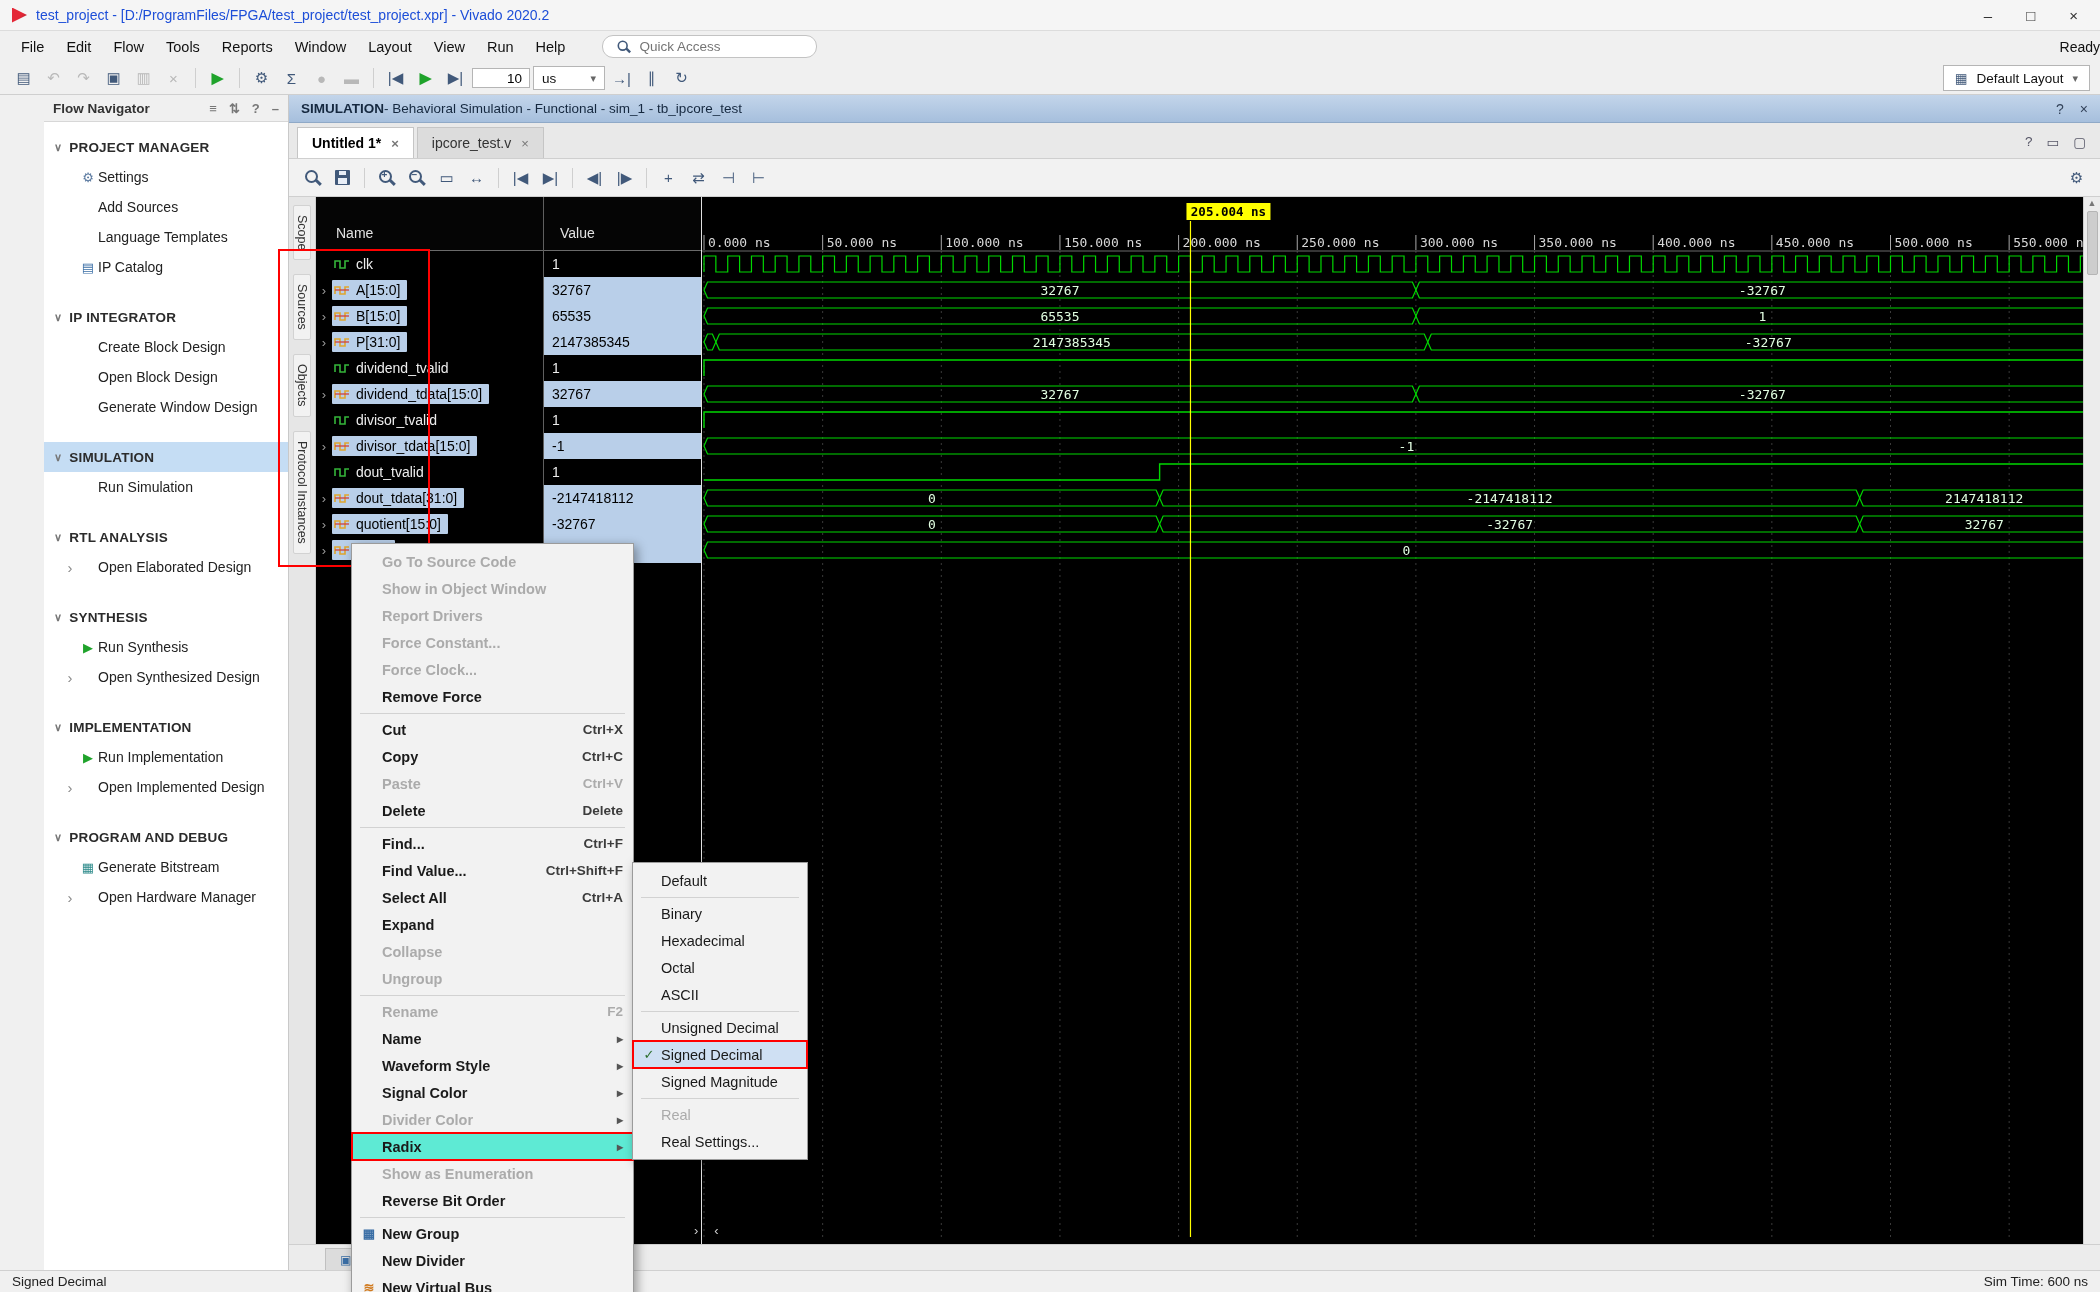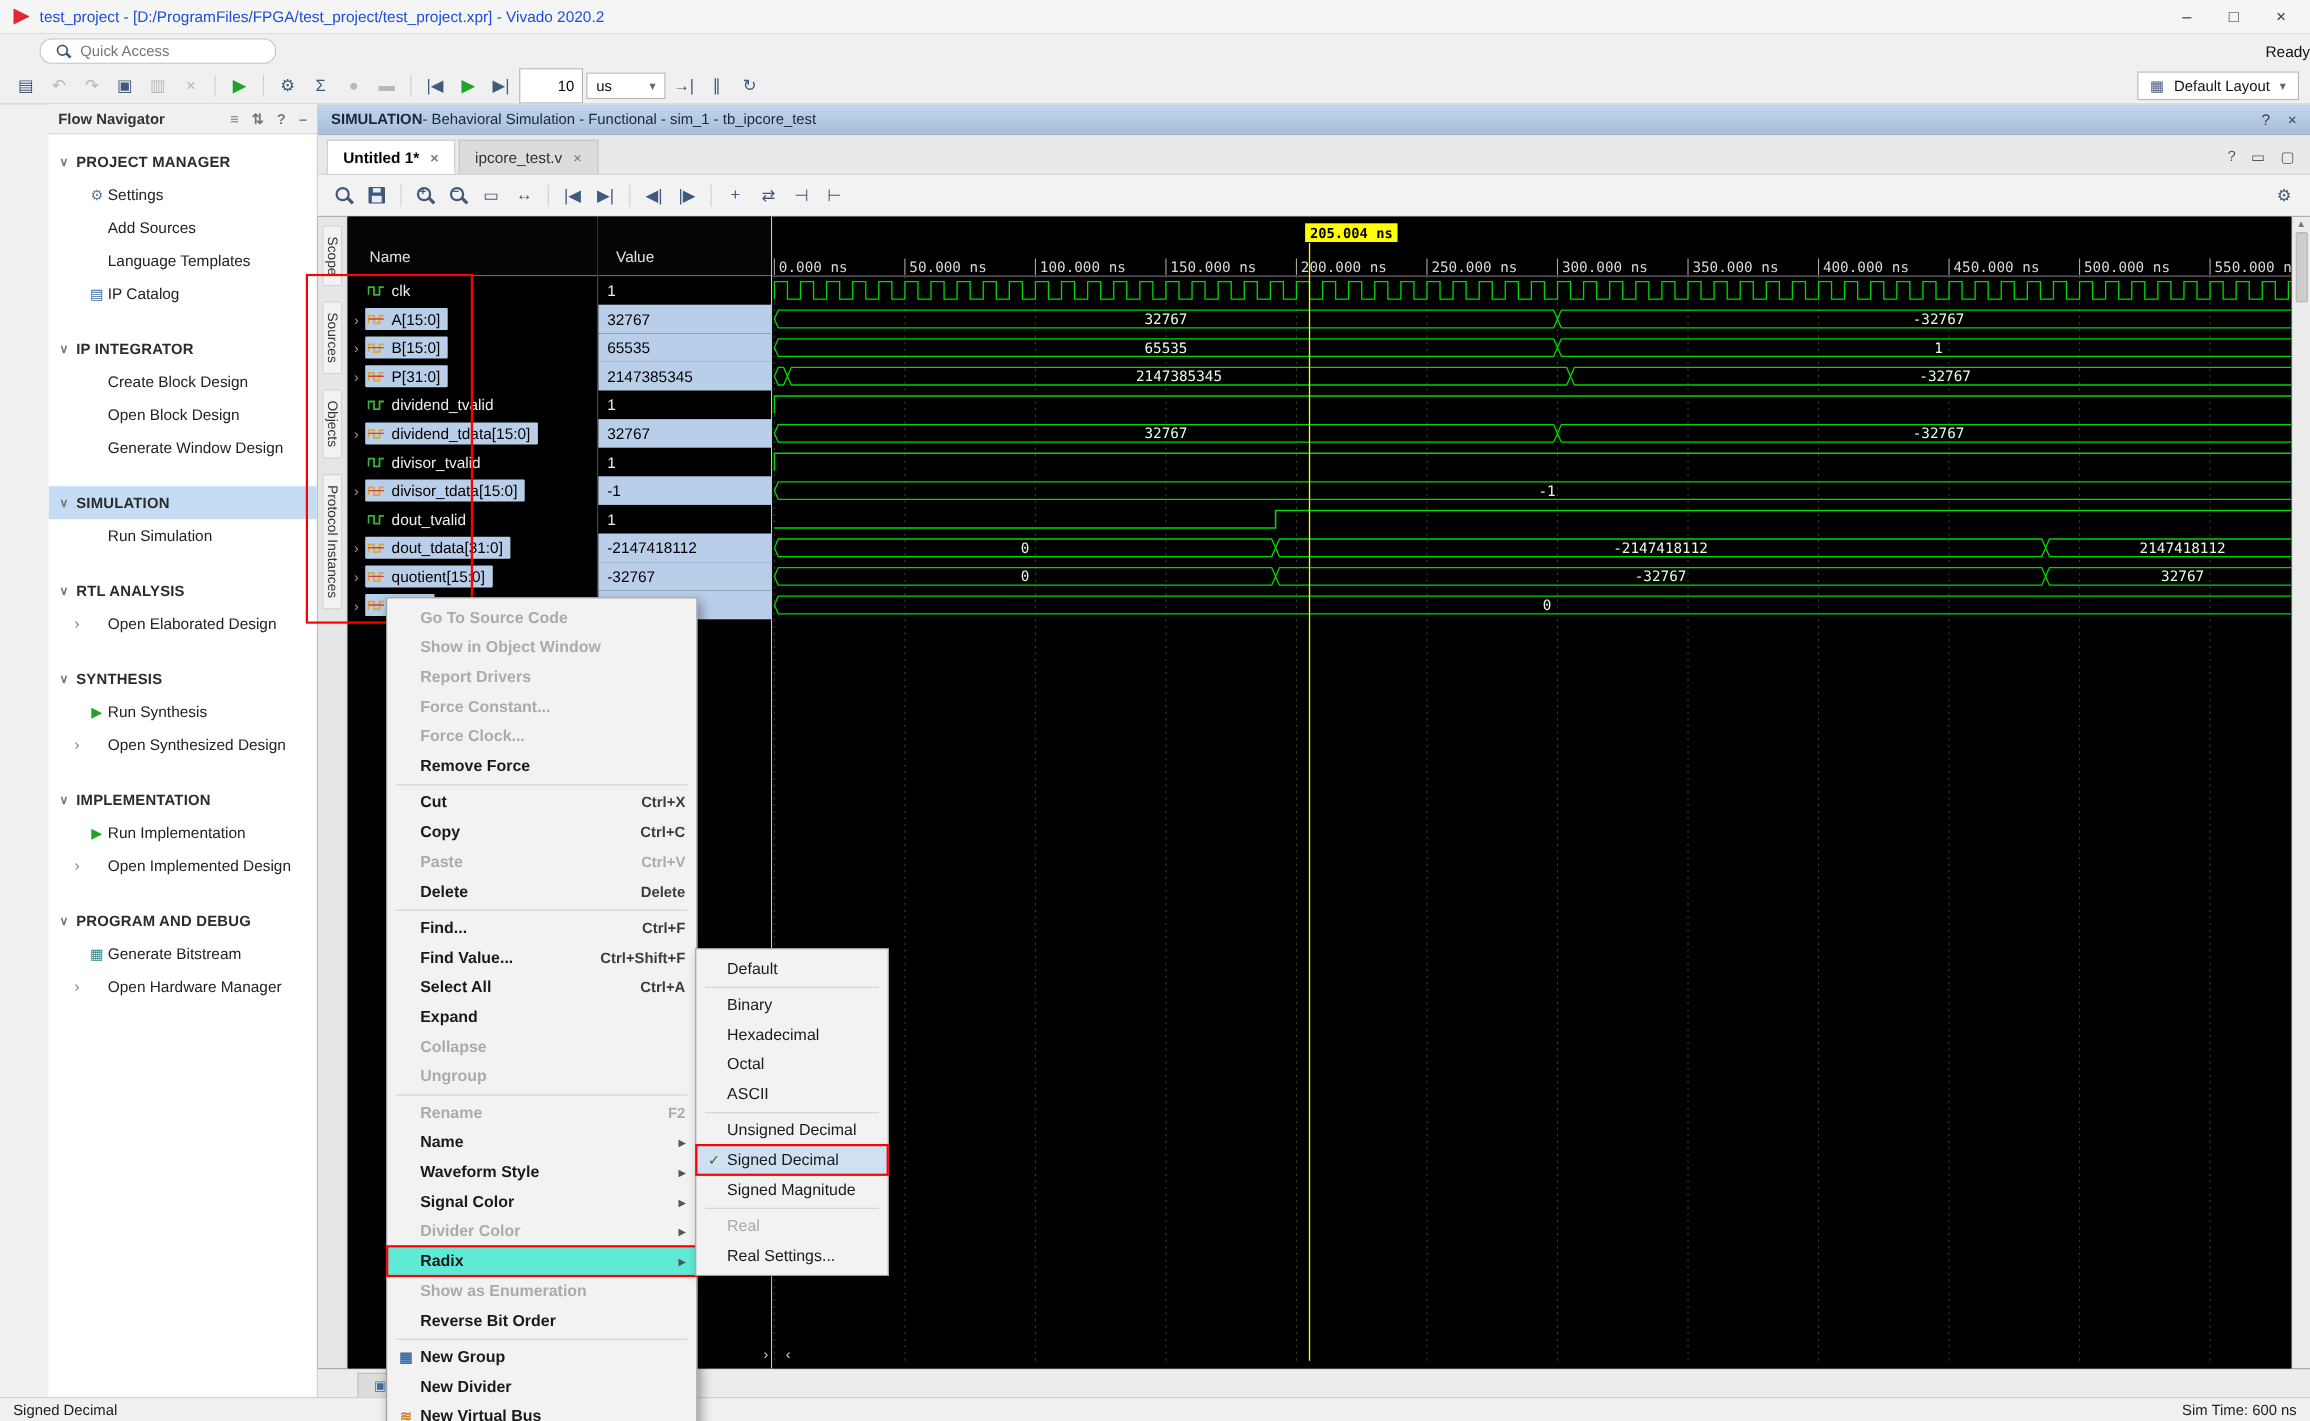--- a/index.html
+++ b/index.html
@@ -20,21 +20,21 @@
   .quick-access { display:flex; align-items:center; gap:7px; border:1px solid #c3c3c3; background:#fff; border-radius:11px; padding:2px 12px; margin-left:26px; width:215px; height:23px; }
   .quick-access input { border:none; outline:none; width:150px; font-size:13.5px; color:#a16207; font-family:"Liberation Sans",sans-serif; background:transparent; }
   .ready { margin-left:auto; font-size:14px; }
 
   
   .toolbar { height:33px; display:flex; align-items:center; gap:3px; padding:0 10px; background:#f0f0f0; border-bottom:1px solid #cfcfcf; }
   .tb-btn { min-width:27px; height:26px; display:flex; align-items:center; justify-content:center; border-radius:3px; color:#41597a; font-size:15px; padding:0 2px; }
   .tb-btn.grn { color:#1fa32b; font-weight:bold; }
   .tb-btn.dis { color:#b8b8b8; }
   .tb-sep { width:1px; height:20px; background:#cfcfcf; margin:0 5px; }
-  .time-input { width:58px; height:32px; border:1px solid #b5b5b5; background:#fff; text-align:right; padding:0 7px; font-size:13.5px; font-family:"Liberation Sans",sans-serif; }
+  .time-input { width:58px; height:20px; border:1px solid #b5b5b5; background:#fff; text-align:right; padding:0 7px; font-size:13.5px; font-family:"Liberation Sans",sans-serif; }
   .unit-select { width:72px; height:24px; border:1px solid #b5b5b5; background:#fff; display:flex; align-items:center; justify-content:space-between; padding:0 8px; font-size:13.5px; }
   .layout-select { margin-left:auto; border:1px solid #b5b5b5; background:#fff; height:26px; display:flex; align-items:center; gap:9px; padding:0 11px; font-size:13.5px; }
   .i-mag { position:relative; width:17px; height:17px; display:inline-block; }
   .i-mag::before { content:""; position:absolute; left:1px; top:1px; width:9px; height:9px; border:2px solid #41597a; border-radius:50%; }
   .i-mag::after { content:""; position:absolute; left:11px; top:12px; width:7px; height:2.5px; background:#41597a; transform:rotate(45deg); }
   .i-mag .sub { position:absolute; left:3.5px; top:0.5px; font-size:10px; font-weight:bold; color:#41597a; line-height:10px; }
   .i-floppy { position:relative; width:15px; height:15px; display:inline-block; background:#41597a; border-radius:1px; }
   .i-floppy::before { content:""; position:absolute; left:4px; top:1px; width:7px; height:4px; background:#e8eef7; }
   .i-floppy::after { content:""; position:absolute; left:3px; top:8px; width:9px; height:6px; background:#e8eef7; }
 
@@ -133,20 +133,32 @@
     <span class="vivado-logo"></span>
     <span class="title-text">test_project - [D:/ProgramFiles/FPGA/test_project/test_project.xpr] - Vivado 2020.2</span>
     <span class="win-controls">
       <span>–</span>
       <span>□</span>
       <span>×</span>
     </span>
   </div>
 
   <div class="menubar">
+    <div style="display:flex">
+        <div class="menu-item">File</div>
+        <div class="menu-item">Edit</div>
+        <div class="menu-item">Flow</div>
+        <div class="menu-item">Tools</div>
+        <div class="menu-item">Reports</div>
+        <div class="menu-item">Window</div>
+        <div class="menu-item">Layout</div>
+        <div class="menu-item">View</div>
+        <div class="menu-item">Run</div>
+        <div class="menu-item">Help</div>
+      </div>
     <div class="quick-access">
       <span class="i-mag" style="transform:scale(.8)"></span>
       <input placeholder="Quick Access" style="">
     </div>
     <span class="ready">Ready</span>
   </div>
 
   <div class="toolbar">
     <div style="display:flex;align-items:center;gap:3px">
         <span class="tb-btn">▤</span>

